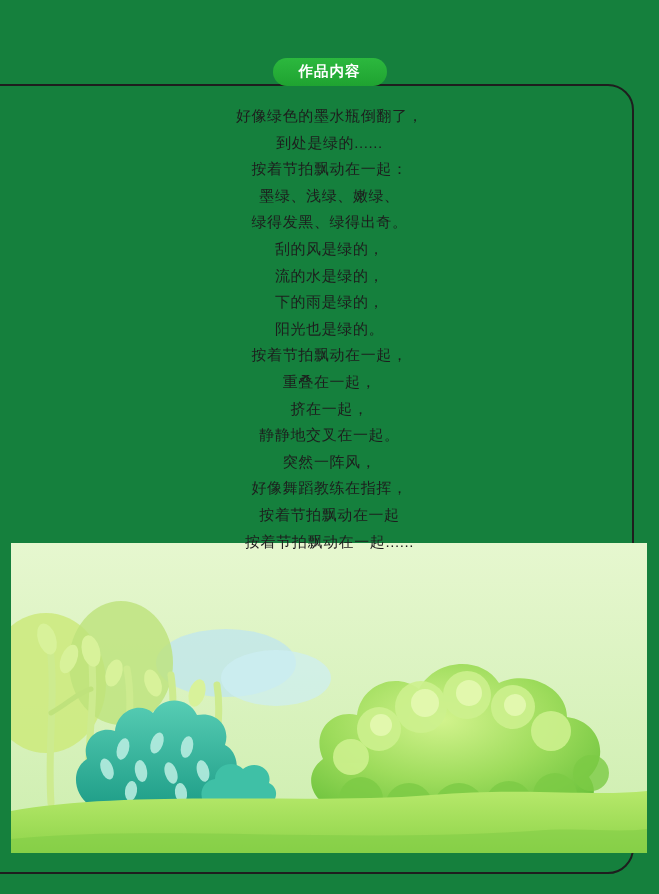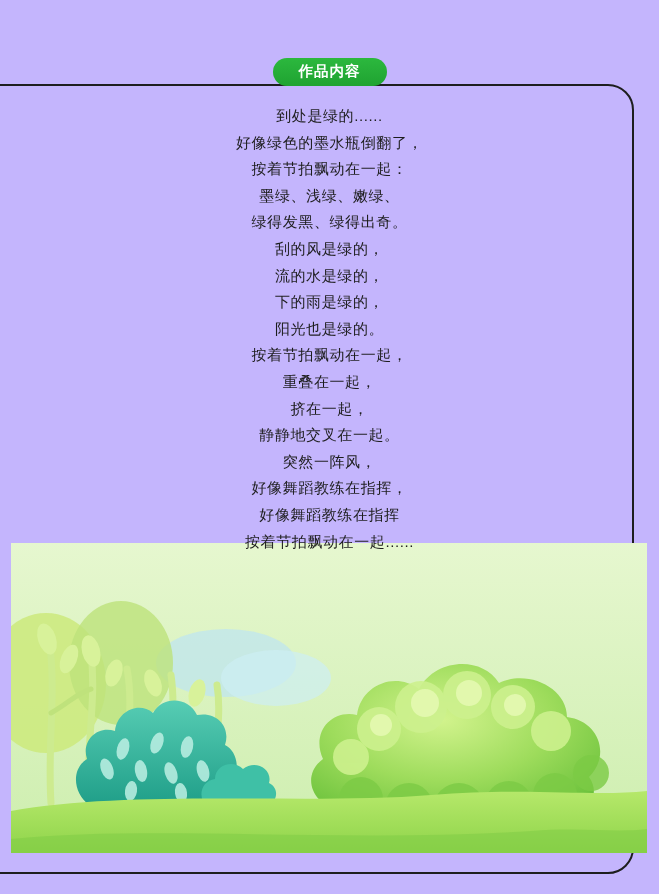--- a/index.html
+++ b/index.html
@@ -14,21 +14,21 @@
     position: relative;
     overflow: hidden;
   }
 
   .page {
     position: absolute;
     left: 0;
     top: 0;
     width: 659px;
     height: 894px;
-    background: #c4b5fd;
+    background: #15803d;
   }
 
   
   .card-frame {
     position: absolute;
     left: -42px;
     top: 84px;
     width: 676px;
     height: 790px;
     border: 2px solid #1e1e1e;
@@ -95,36 +95,36 @@
 
 <div class="page">
 
   <div class="card-frame"></div>
 
   <div class="badge-wrap">
     <div class="badge">作品内容</div>
   </div>
 
   <div class="poem">
+    <div class="line">好像绿色的墨水瓶倒翻了，</div>
     <div class="line">到处是绿的......</div>
-    <div class="line">好像绿色的墨水瓶倒翻了，</div>
     <div class="line">按着节拍飘动在一起：</div>
     <div class="line">墨绿、浅绿、嫩绿、</div>
     <div class="line">绿得发黑、绿得出奇。</div>
     <div class="line">刮的风是绿的，</div>
     <div class="line">流的水是绿的，</div>
     <div class="line">下的雨是绿的，</div>
     <div class="line">阳光也是绿的。</div>
     <div class="line">按着节拍飘动在一起，</div>
     <div class="line">重叠在一起，</div>
     <div class="line">挤在一起，</div>
     <div class="line">静静地交叉在一起。</div>
     <div class="line">突然一阵风，</div>
     <div class="line">好像舞蹈教练在指挥，</div>
-    <div class="line">好像舞蹈教练在指挥</div>
+    <div class="line">按着节拍飘动在一起</div>
     <div class="line">按着节拍飘动在一起......</div>
   </div>
 
   <div class="illustration">
     <svg viewBox="0 0 636 310" xmlns="http://www.w3.org/2000/svg" aria-hidden="true">
       <defs>
         <linearGradient id="sky" x1="0" y1="0" x2="0" y2="1">
           <stop offset="0%" stop-color="#e6f7cf"></stop>
           <stop offset="100%" stop-color="#cdeeae"></stop>
         </linearGradient>

